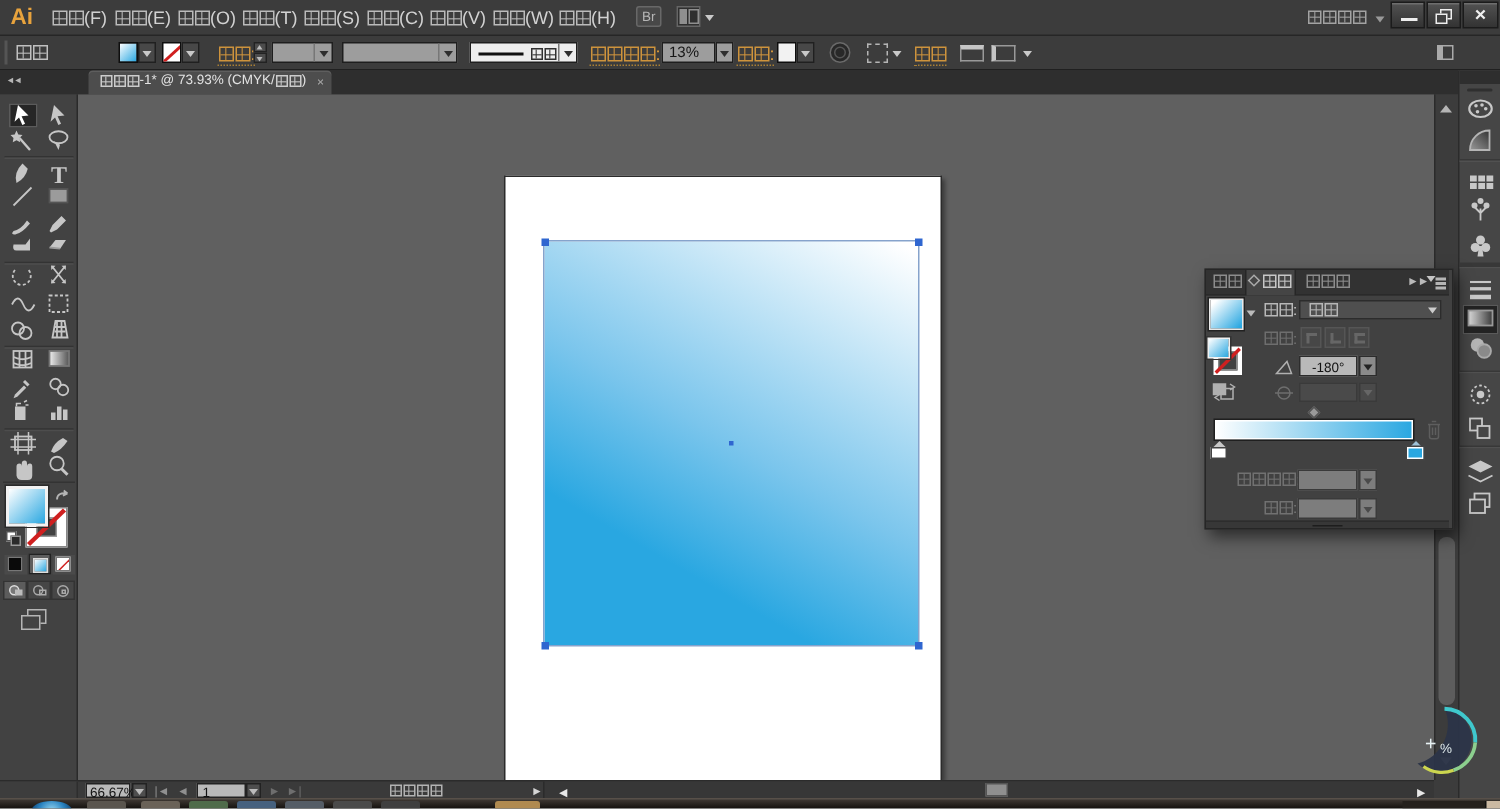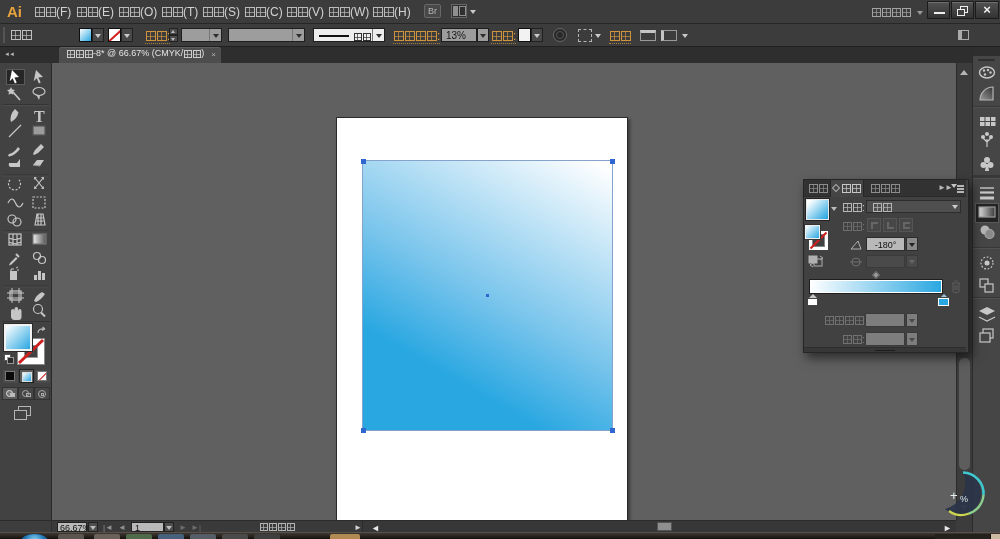--- a/index.html
+++ b/index.html
@@ -101,21 +101,21 @@
  <div class="lbl" style="left:609px;top:5px;font-size:12px;color:#e8a33d;"><span class="hotu"><span class="g"></span><span class="g"></span></span></div>
  <div style="left:640px;top:6px;width:16px;height:11px;border:1px solid #999;border-top:3px solid #c5c5c5;"></div>
  <div style="left:661px;top:6px;width:16px;height:11px;border:1px solid #999;border-left:3px solid #c5c5c5;"></div>
  <div class="arr" style="left:682px;top:10px;"></div>
  <div style="left:958px;top:6px;width:11px;height:10px;border:1px solid #aaa;border-left:4px solid #aaa;"></div>
 </div>
 
 <div id="tabbar" style="left:0;top:47px;width:1000px;height:16px;background:#2e2e2e;">
  <div class="lbl" style="left:4px;top:4px;color:#b5b5b5;font-size:6px;letter-spacing:-1px;">◄◄</div>
  <div style="left:59px;top:0;width:162px;height:16px;background:#4d4d4d;border-radius:3px 3px 0 0;color:#e3e3e3;font-size:9px;box-shadow:inset 0 1px 0 #5e5e5e;">
-   <span class="lbl" style="position:absolute;left:7px;top:2px;"><span class="g t"></span><span class="g t"></span><span class="g t"></span><span style="position:relative;top:-1px;">-8* @ 66.67% (CMYK/</span><span class="g t"></span><span class="g t"></span><span style="position:relative;top:-1px;">)</span></span>
+   <span class="lbl" style="position:absolute;left:7px;top:2px;"><span class="g t"></span><span class="g t"></span><span class="g t"></span><span style="position:relative;top:-1px;">-1* @ 73.93% (CMYK/</span><span class="g t"></span><span class="g t"></span><span style="position:relative;top:-1px;">)</span></span>
    <span style="position:absolute;right:5px;top:3px;color:#b0b0b0;font-size:8px;">×</span>
  </div>
  <div class="lbl" style="left:987px;top:4px;color:#b5b5b5;font-size:6px;letter-spacing:-1px;">◄◄</div>
 </div>
 
 <div id="canvas" style="left:52px;top:63px;width:904px;height:457px;background:#606060;overflow:hidden;">
  <div id="artboard" style="left:284px;top:54px;width:292px;height:403px;background:#fff;border:1px solid #2b2b2b;border-bottom:none;box-shadow:2px 2px 3px rgba(0,0,0,.4);"></div>
  <div id="bluesq" style="left:311px;top:98px;width:249px;height:269px;background:linear-gradient(210deg,#ffffff 2%,#7ac5ec 50%,#29a7e1 75%);outline:1px solid #86a3cc;"></div>
  <div style="left:309px;top:96px;width:5px;height:5px;background:#2f66d0;"></div>
  <div style="left:558px;top:96px;width:5px;height:5px;background:#2f66d0;"></div>

